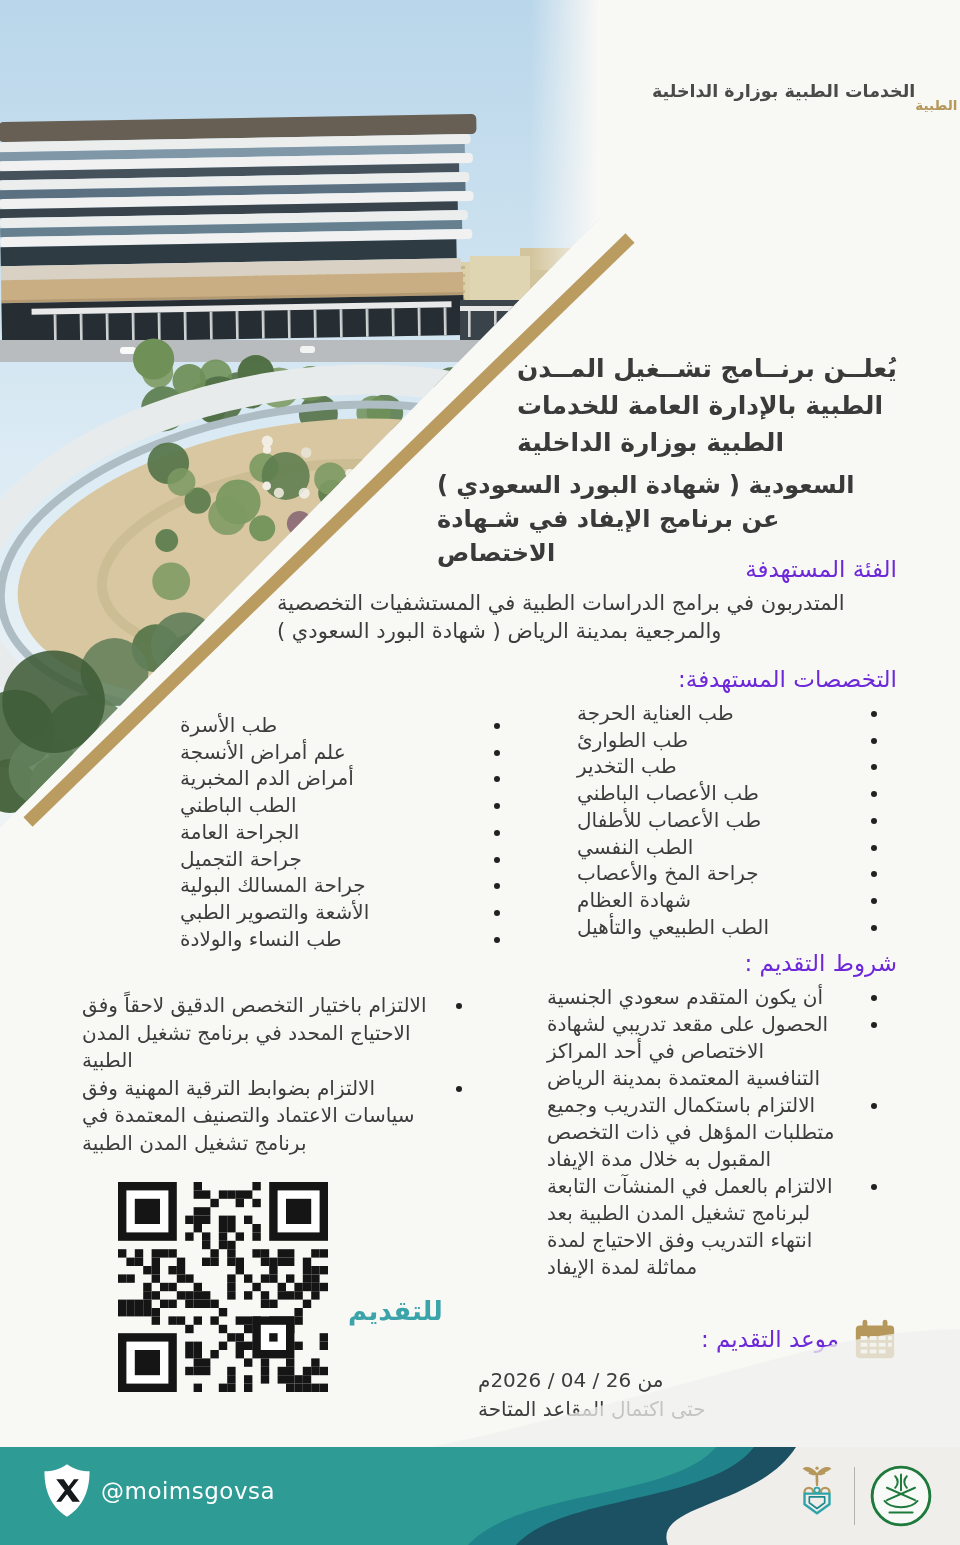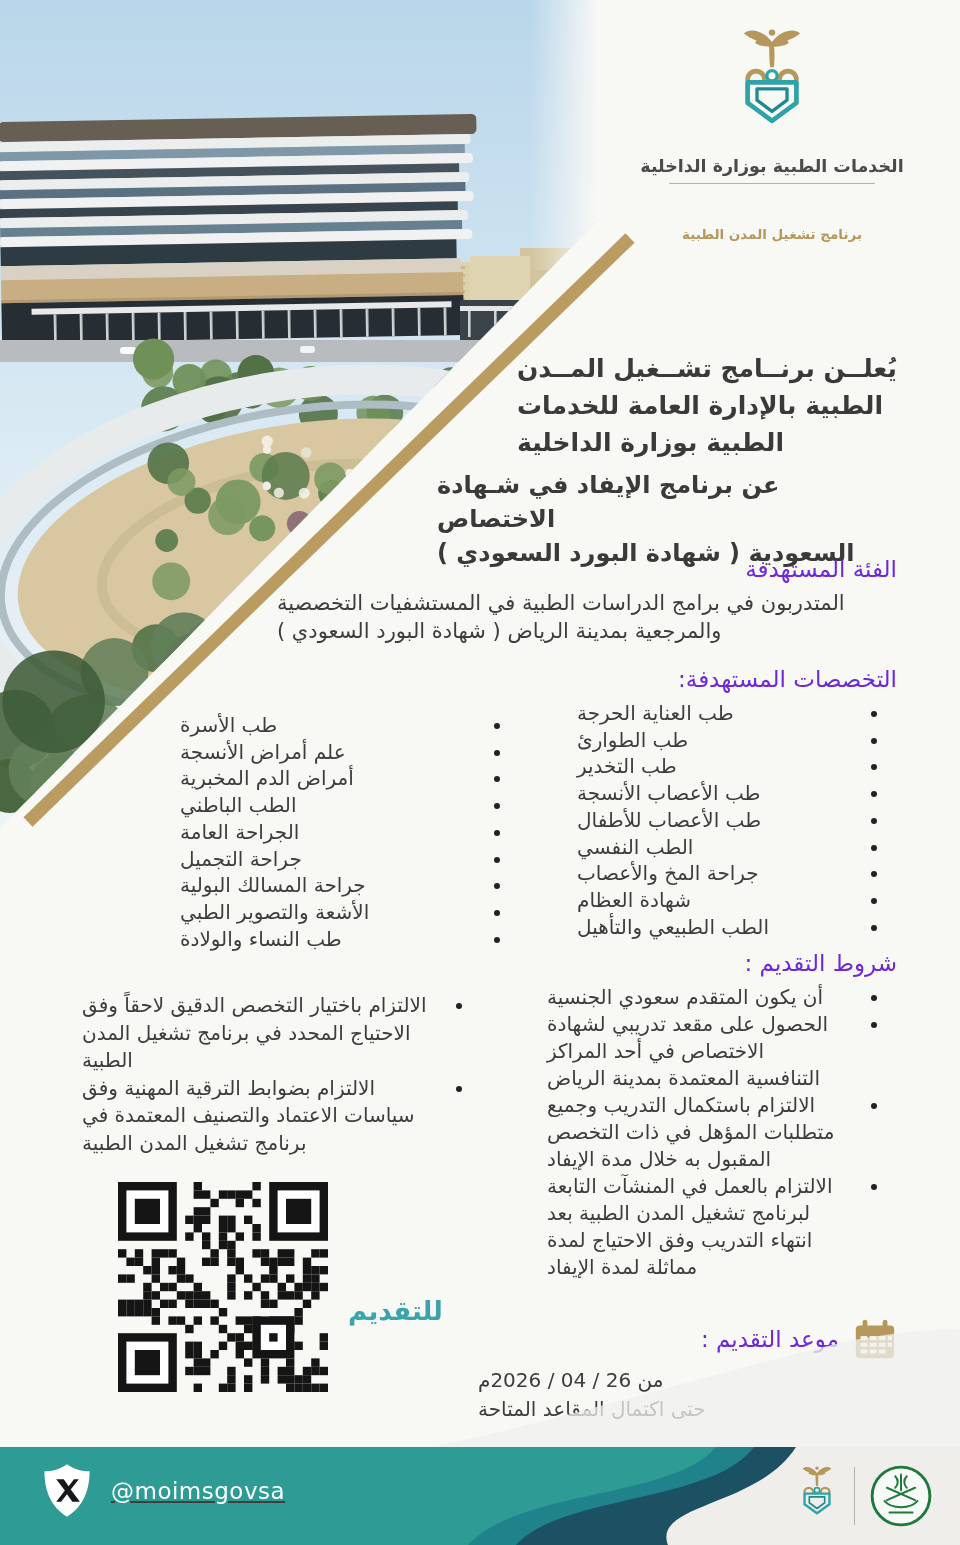--- a/index.html
+++ b/index.html
@@ -4,21 +4,21 @@
 <style>
   html,body{margin:0;padding:0;background:#e8e8e6;}
   .poster{position:relative;width:960px;height:1545px;margin:0 auto;overflow:hidden;
           background:#f8f8f5;font-family:"DejaVu Sans",sans-serif;color:#3f3f3f;}
   .abs{position:absolute;}
   .rtl{direction:rtl;text-align:left;}
   
   .photo{left:0;top:0;width:660px;height:835px;
          clip-path:polygon(0 0,600px 0,600px 218px,0 828px);}
   
-  .logo-block{right:68px;top:26px;width:240px;display:flex;flex-direction:column;align-items:center;text-align:center;}
+  .logo-block{right:68px;top:26px;width:240px;display:flex;flex-direction:row;align-items:center;text-align:center;}
   .logo-title{font-size:17.5px;font-weight:bold;color:#4a4a49;margin-top:8px;white-space:nowrap;}
   .logo-divider{width:206px;height:1px;background:#b5b2ad;margin:7px 0 6px 0;}
   .logo-subtitle{font-size:13.5px;font-weight:bold;color:#B6975C;white-space:nowrap;margin-top:36px;}
   
   .intro1{right:63px;top:350px;width:380px;font-size:25px;font-weight:600;color:#3a3a3a;line-height:37px;}
   .intro2{right:63px;top:468px;width:460px;font-size:24px;font-weight:600;color:#3a3a3a;line-height:34px;}
   .teal-h{color:#6d28d9;font-weight:normal;font-size:23px;}
   .h-target{right:63px;top:556px;}
   .tg-body{right:63px;top:590px;width:620px;font-size:21px;line-height:27.5px;color:#3d3d3d;}
   .h-spec{right:63px;top:666px;}
@@ -37,21 +37,21 @@
   
   .qr{left:118px;top:1182px;width:210px;height:210px;}
   .apply-label{left:348px;top:1296px;font-size:26px;font-weight:bold;color:#3BA4AA;}
   
   .sched{right:62px;top:1316px;width:420px;}
   .sched-head{display:flex;flex-direction:row;align-items:center;gap:13px;justify-content:flex-start;}
   .sched-lines{margin-right:80px;font-size:20px;line-height:29px;color:#3d3d3d;margin-top:4px;}
   
   .prefoot{left:0;top:1329px;width:960px;height:118px;pointer-events:none;}
   .footer-svg{left:0;top:1447px;width:960px;height:98px;}
-  .footer-left{left:40px;top:1462px;display:flex;align-items:center;gap:17px;text-decoration:underline;}
+  .footer-left{left:40px;top:1462px;display:flex;align-items:center;gap:7px;}
   .handle{color:#fff;font-size:23px;letter-spacing:.5px;}
   .footer-right{right:26px;top:1455px;display:flex;align-items:center;gap:13px;height:82px;}
   .logo-vdivider{width:1px;height:58px;background:#b3b3b0;}
   .stripe-svg{left:0;top:0;width:960px;height:1545px;pointer-events:none;}
 </style>
 </head>
 <body>
 
 <div class="poster">
 
@@ -234,36 +234,36 @@
     <div class="logo-divider"></div>
     <div class="logo-subtitle">برنامج تشغيل المدن الطبية</div>
   </div>
 
   <div class="abs rtl intro1">
     <div>يُعلــن برنــامج تشــغيل المــدن</div>
     <div>الطبية بالإدارة العامة للخدمات</div>
     <div>الطبية بوزارة الداخلية</div>
   </div>
   <div class="abs rtl intro2">
+    <div>السعودية ( شهادة البورد السعودي )</div>
     <div>عن برنامج الإيفاد في شـهادة الاختصاص</div>
-    <div>السعودية ( شهادة البورد السعودي )</div>
   </div>
 
   <div class="abs rtl teal-h h-target">الفئة المستهدفة</div>
   <div class="abs rtl tg-body">
     <div>المتدربون في برامج الدراسات الطبية في المستشفيات التخصصية</div>
     <div>والمرجعية بمدينة الرياض ( شهادة البورد السعودي )</div>
   </div>
 
   <div class="abs rtl teal-h h-spec">التخصصات المستهدفة:</div>
   <ul class="abs rtl blist spec-right">
     <li>طب العناية الحرجة</li>
     <li>طب الطوارئ</li>
     <li>طب التخدير</li>
-    <li>طب الأعصاب الأنسجة</li>
+    <li>طب الأعصاب الباطني</li>
     <li>طب الأعصاب للأطفال</li>
     <li>الطب النفسي</li>
     <li>جراحة المخ والأعصاب</li>
     <li>شهادة العظام</li>
     <li>الطب الطبيعي والتأهيل</li>
   </ul>
   <ul class="abs rtl blist spec-left">
     <li>طب الأسرة</li>
     <li>علم أمراض الأنسجة</li>
     <li>أمراض الدم المخبرية</li>

